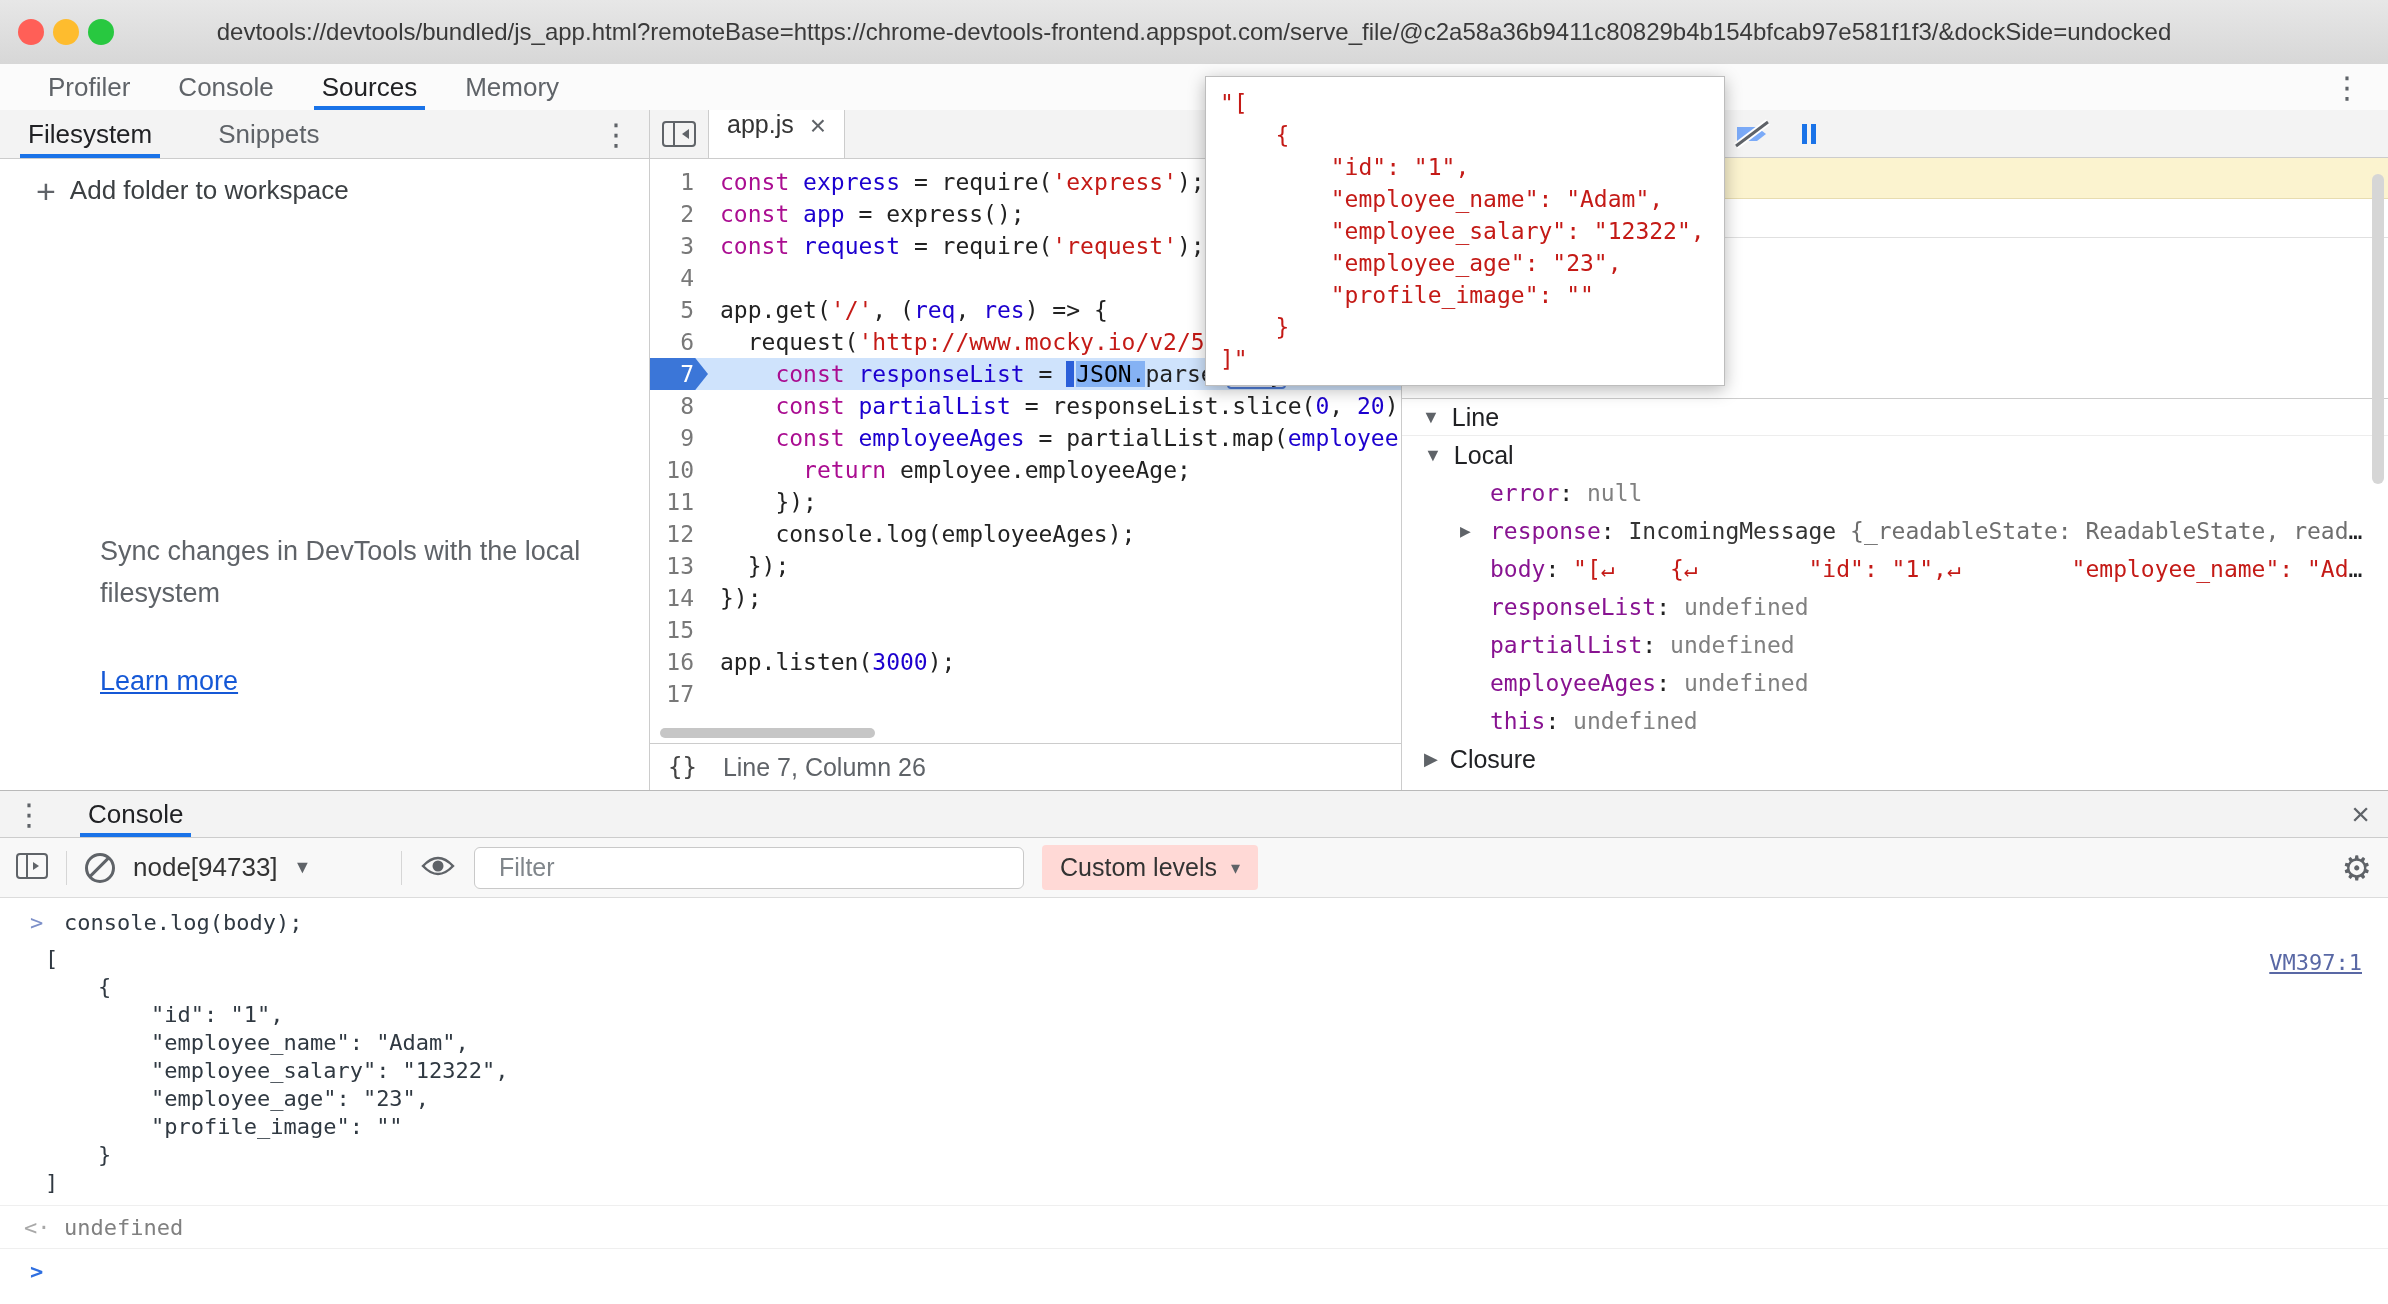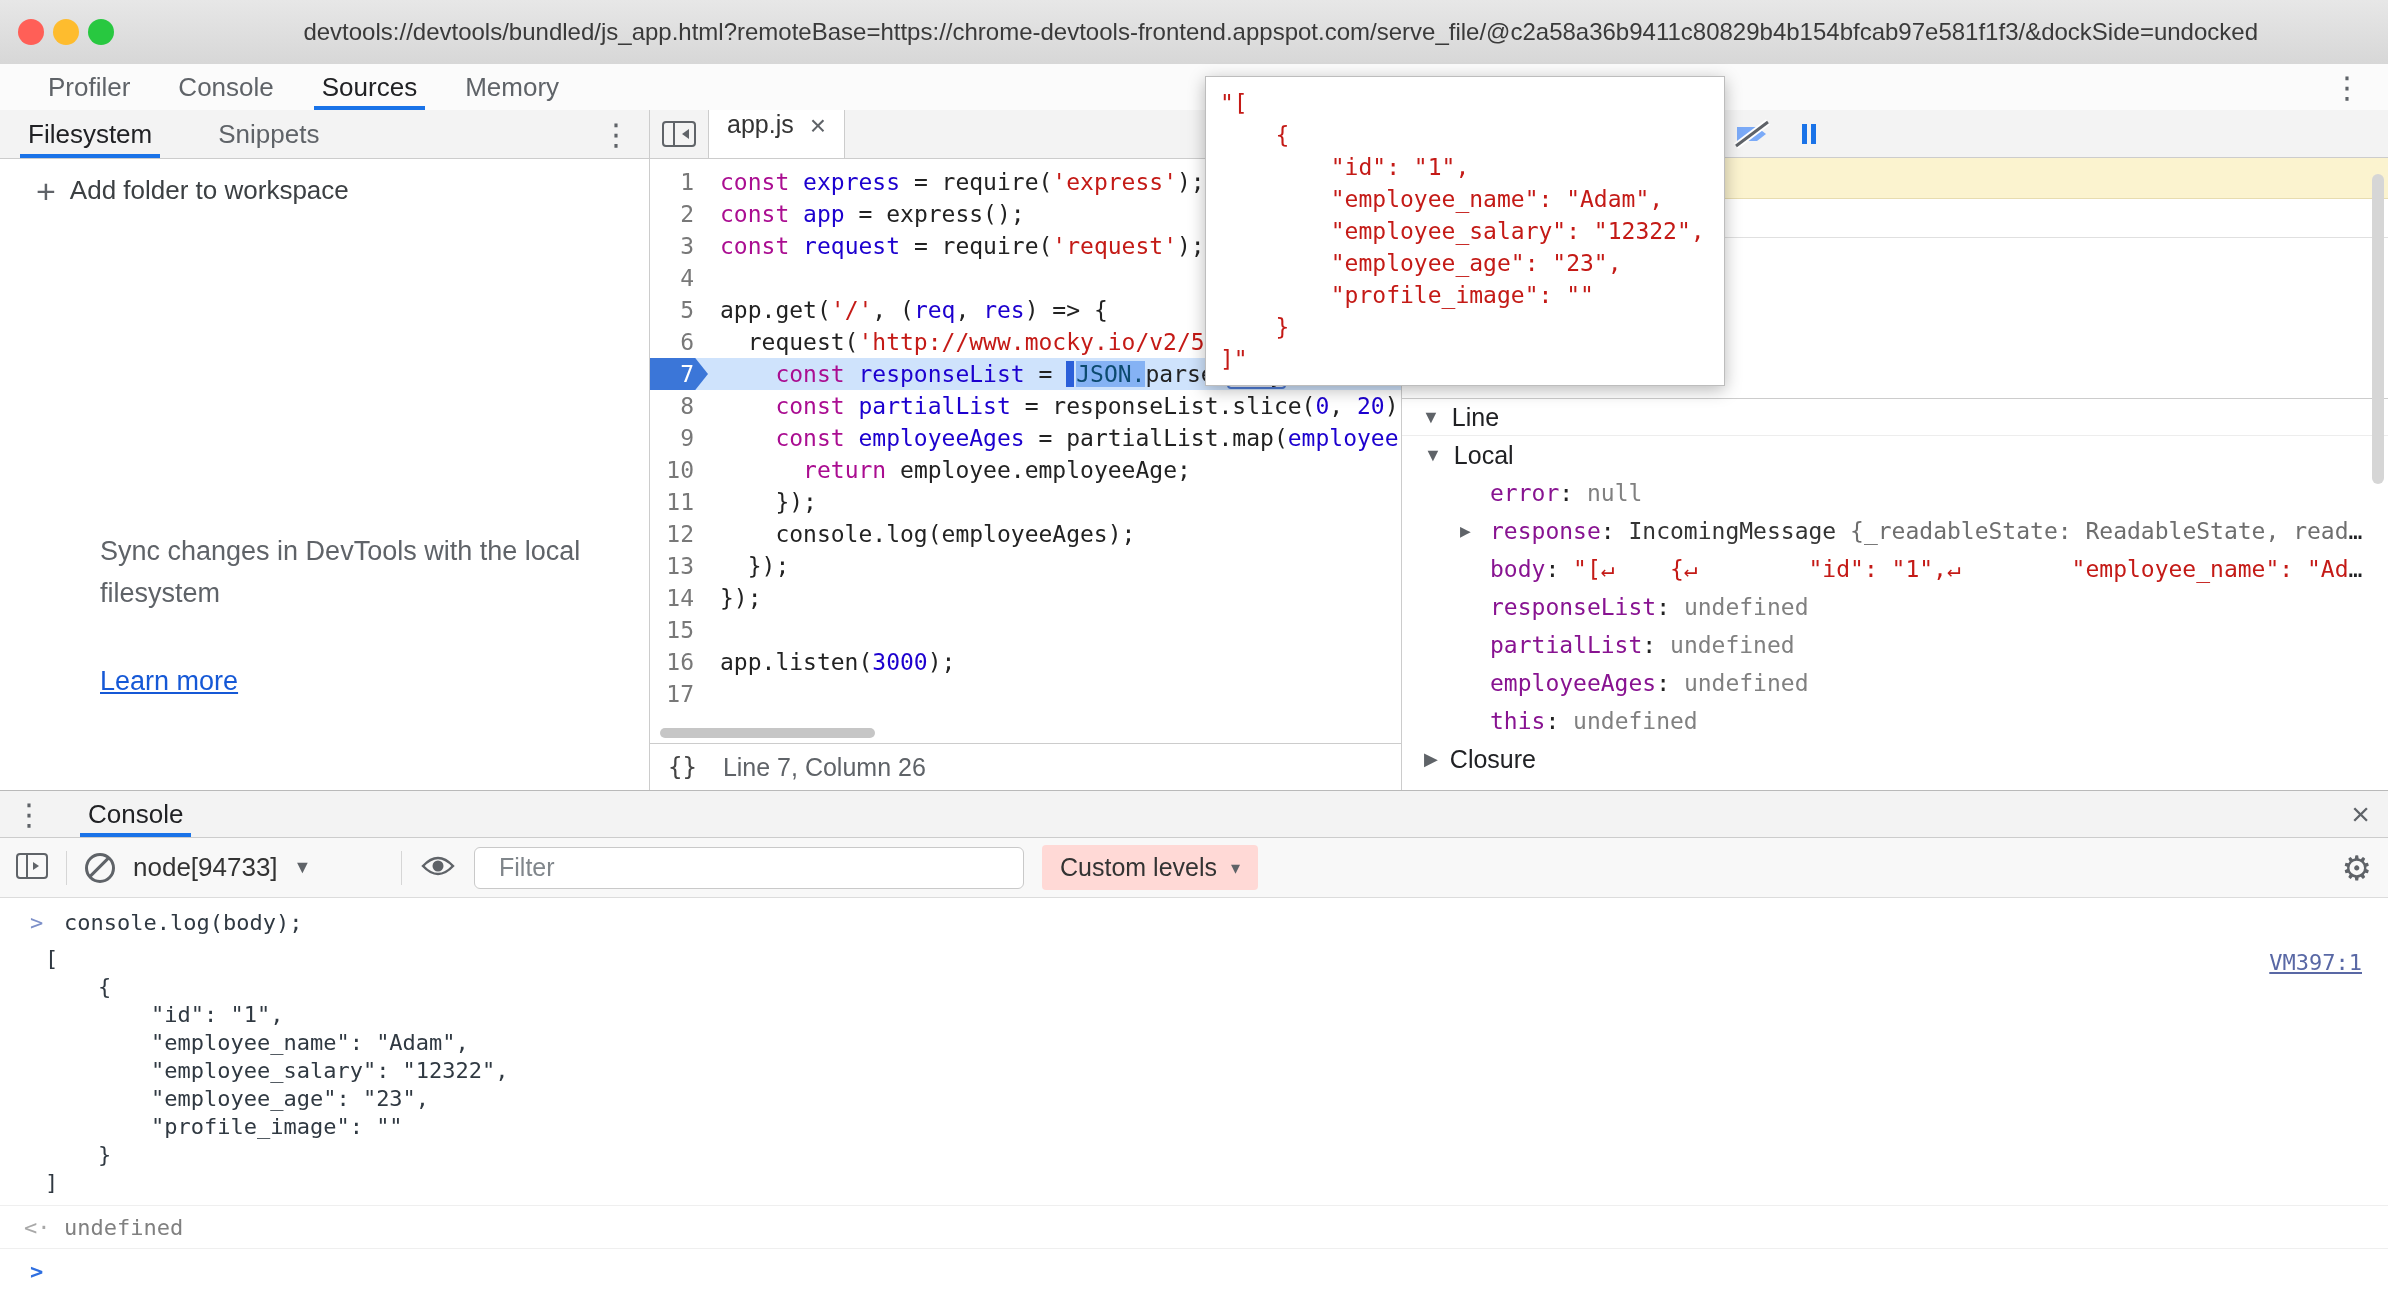--- a/index.html
+++ b/index.html
@@ -4,21 +4,21 @@
 <style>
   html,body{margin:0;padding:0;background:#e9e9e9;}
   #app{position:relative;width:2388px;height:1304px;background:#fff;font-family:"Liberation Sans",sans-serif;overflow:hidden;color:#202124;}
   
   .titlebar{position:absolute;top:0;left:0;right:0;height:64px;background:linear-gradient(#e7e7e7,#d7d7d7);border-bottom:1px solid #b5b5b5;}
   .traffic{position:absolute;top:19px;left:18px;display:flex;gap:9px;}
   .light{width:26px;height:26px;border-radius:50%;}
   .light.red{background:#ff5f57;}
   .light.yellow{background:#febc2e;}
   .light.green{background:#28c840;}
-  .url{position:absolute;left:130px;right:130px;top:0;height:64px;line-height:64px;text-align:right;font-size:24px;color:#3a3a3a;white-space:nowrap;overflow:hidden;}
+  .url{position:absolute;left:130px;right:130px;top:0;height:64px;line-height:64px;text-align:center;font-size:24px;color:#3a3a3a;white-space:nowrap;overflow:hidden;}
   
   .maintabs{position:absolute;top:64px;left:0;right:0;height:46px;background:#fbfbfb;border-bottom:1px solid #d5d5d5;display:flex;align-items:stretch;padding-left:24px;}
   .maintab{padding:0 24px;display:flex;align-items:center;font-size:26px;color:#5f6368;position:relative;cursor:default;}
   .maintab.selected{color:#202124;}
   .maintab.selected::after{content:"";position:absolute;left:16px;right:16px;bottom:0;height:4px;background:#1a73e8;}
   .maintabs .kebab{position:absolute;right:14px;top:0;height:46px;display:flex;align-items:center;font-size:30px;color:#5f6368;padding:0 12px;}
   
   .sources{position:absolute;top:110px;left:0;right:0;height:680px;}
   .left-panel{position:absolute;top:0;left:0;width:650px;height:100%;border-right:1px solid #ccc;background:#fff;box-sizing:border-box;}
   .panel-tabs{height:48px;background:#f3f3f3;border-bottom:1px solid #ccc;display:flex;align-items:stretch;padding-left:8px;position:relative;gap:26px;}
@@ -40,21 +40,21 @@
   .code-line{display:flex;height:32px;line-height:32px;white-space:pre;}
   .code-line.active{background:#cfe3fc;}
   .ln{flex:0 0 58px;width:58px;box-sizing:border-box;text-align:right;padding-right:14px;color:#787878;}
   .ln.exec{background:#3b76d8;color:#fff;clip-path:polygon(0 0,78% 0,100% 50%,78% 100%,0 100%);}
   .code-text{padding-left:12px;white-space:pre;color:#222;}
   .tk-kw{color:#aa0d91;}
   .tk-def{color:#1c00cf;}
   .tk-num{color:#1c00cf;}
   .tk-str{color:#c41a16;}
   .tk-pln{color:#222;}
-  .tk-sel{background:#85b2f4;color:#0c4a6e;}
+  .tk-sel{background:#85b2f4;color:#000000;}
   .tk-boxed{background:#e7edfa;outline:2px solid #4f7cd6;border-radius:2px;}
   .tk-caret{display:inline-block;width:8px;height:26px;background:#2b5fd9;vertical-align:-5px;margin-right:2px;}
   .hscroll{position:absolute;left:10px;bottom:52px;width:215px;height:10px;background:#c6c6c6;border-radius:6px;}
   .editor-status{position:absolute;left:0;right:0;bottom:0;height:46px;border-top:1px solid #ccc;background:#fff;display:flex;align-items:center;gap:26px;padding-left:18px;font-size:25px;color:#5f6368;}
   .braces-btn{font-family:"DejaVu Sans Mono",monospace;font-size:24px;color:#444;}
   
   .debug-sidebar{position:absolute;top:0;left:1402px;right:0;height:100%;background:#fff;}
   .debug-toolbar{height:48px;background:#f3f3f3;border-bottom:1px solid #ccc;position:relative;box-sizing:border-box;}
   .dbg-icon{position:absolute;top:9px;}
   .paused-bar{height:40px;background:#fbf3cf;border-bottom:1px solid #e7dcb0;}

